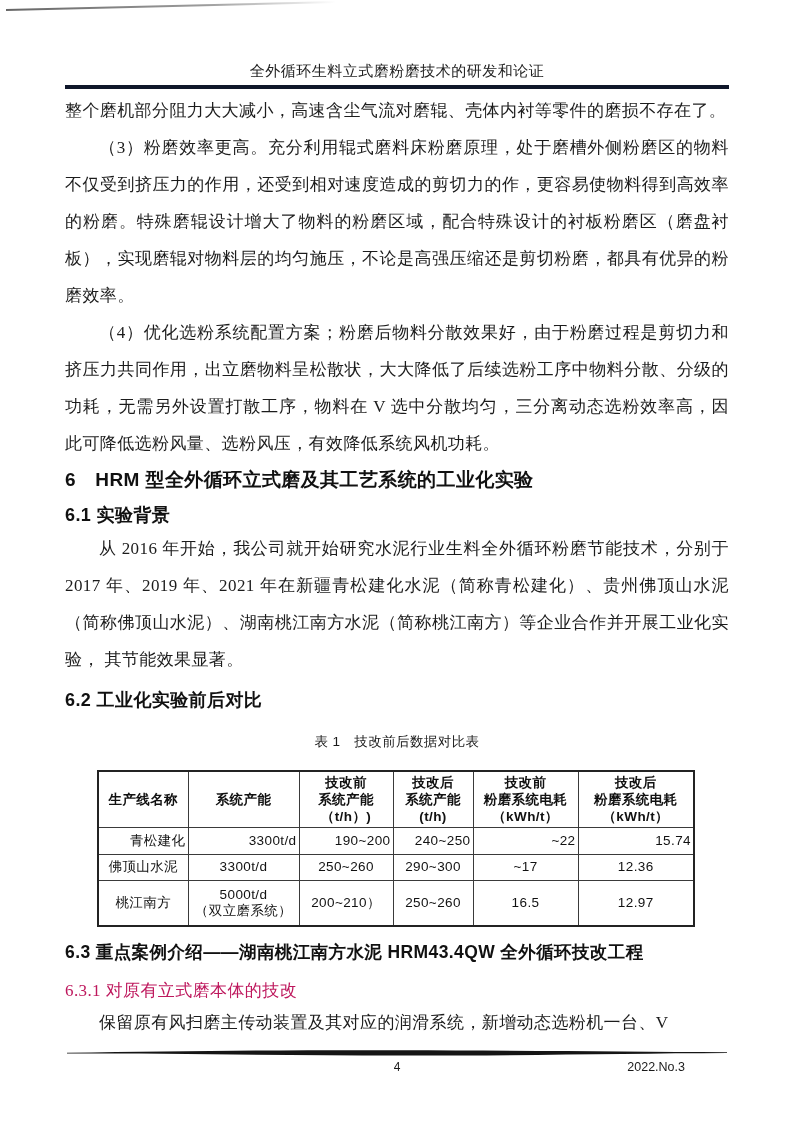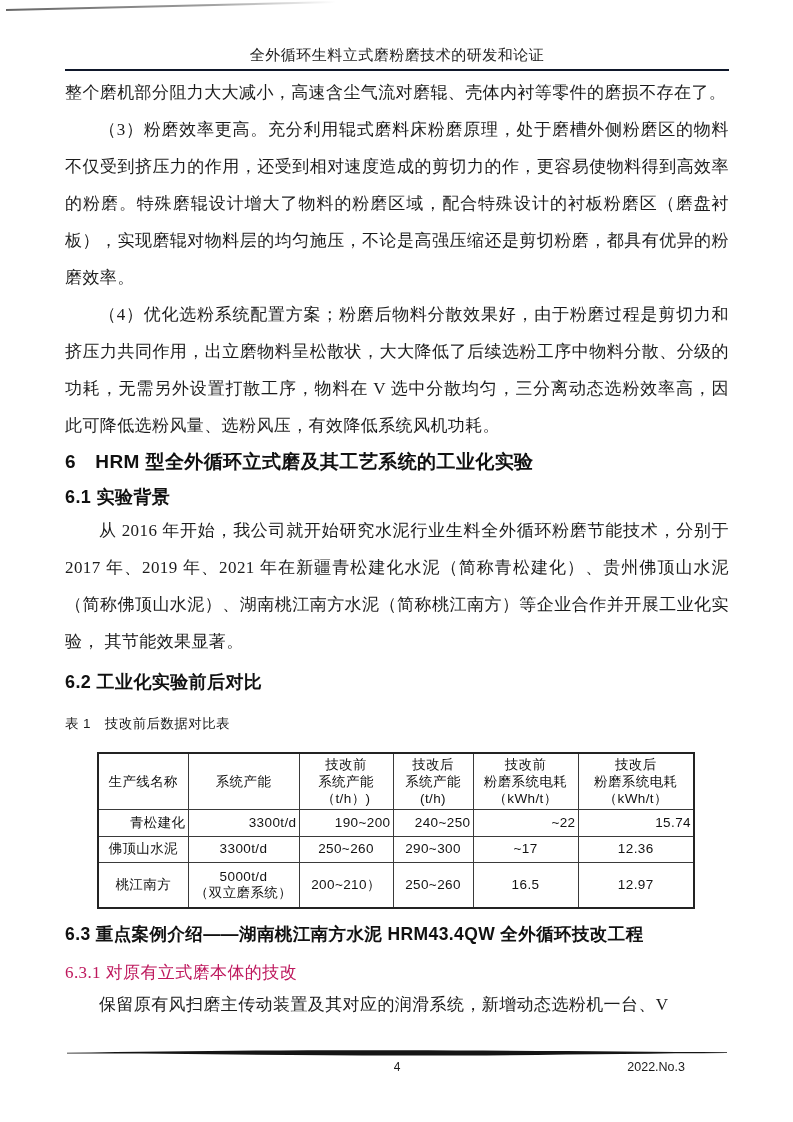--- a/index.html
+++ b/index.html
@@ -20,22 +20,22 @@
     top: 9px;
     width: 330px;
     height: 2px;
     background: linear-gradient(to right, #4b4b4b, #8a8a8a 60%, rgba(170,170,170,0));
     transform: rotate(-1.4deg);
     transform-origin: left center;
     opacity: 0.85;
   }
   .content { width: 664px; margin-left: 65px; }
   .doc-header {
-    padding-top: 46px;
-    border-bottom: 2px solid #0f172a;
+    padding-top: 62px;
+    border-bottom: 4px solid #0f172a;
     padding-bottom: 4px;
   }
   .doc-header .title {
     text-align: center;
     font-size: 15px;
     letter-spacing: 0.5px;
     color: #222;
     font-family: "Liberation Serif", "DejaVu Serif", serif;
   }
   .body-text {
@@ -58,42 +58,42 @@
   .sec-62  { font-size: 18px; line-height: 30px; margin-top: 7px; }
   .sec-63  { font-size: 17.5px; line-height: 28px; margin-top: 11px; }
   .sec-631 {
     font-family: "Liberation Serif", "DejaVu Serif", serif;
     font-weight: normal;
     font-size: 17px; line-height: 26px; margin-top: 12px; color: #be185d;
   }
   .table-caption {
     font-family: "Liberation Sans", "DejaVu Sans", sans-serif;
     font-size: 13.5px;
-    text-align: left;
+    text-align: center;
     margin-top: 8px;
     color: #1a1a1a;
   }
   table.cmp {
     border-collapse: collapse;
     table-layout: fixed;
     margin-left: 32px;
     margin-top: 10px;
     font-family: "Liberation Sans", "DejaVu Sans", sans-serif;
     color: #111;
   }
   table.cmp th, table.cmp td {
     border: 1px solid #3a3a3a;
     text-align: center;
     vertical-align: middle;
     white-space: pre-line;
     padding: 1px 2px;
   }
   table.cmp { border: 2px solid #232323; }
   table.cmp th {
-    font-weight: normal;
+    font-weight: bold;
     font-size: 13.5px;
     line-height: 17px;
     height: 56px;
   }
   table.cmp td { font-size: 13.5px; line-height: 16px; }
   tr.r1 td { height: 27px; text-align: right; }
   tr.r2 td { height: 26px; }
   tr.r3 td { height: 46px; }
   .doc-footer { position: absolute; left: 65px; top: 1048px; width: 664px; }
   .footer-rule-svg { display: block; }

